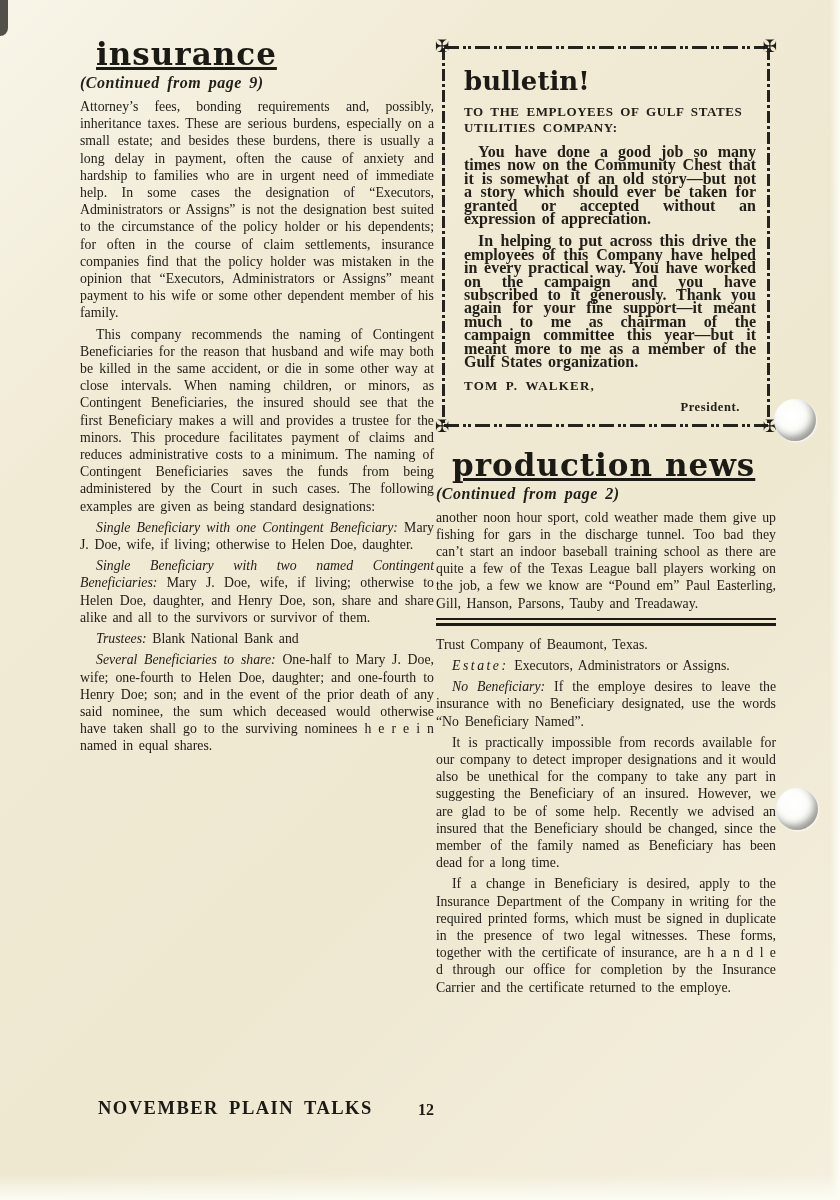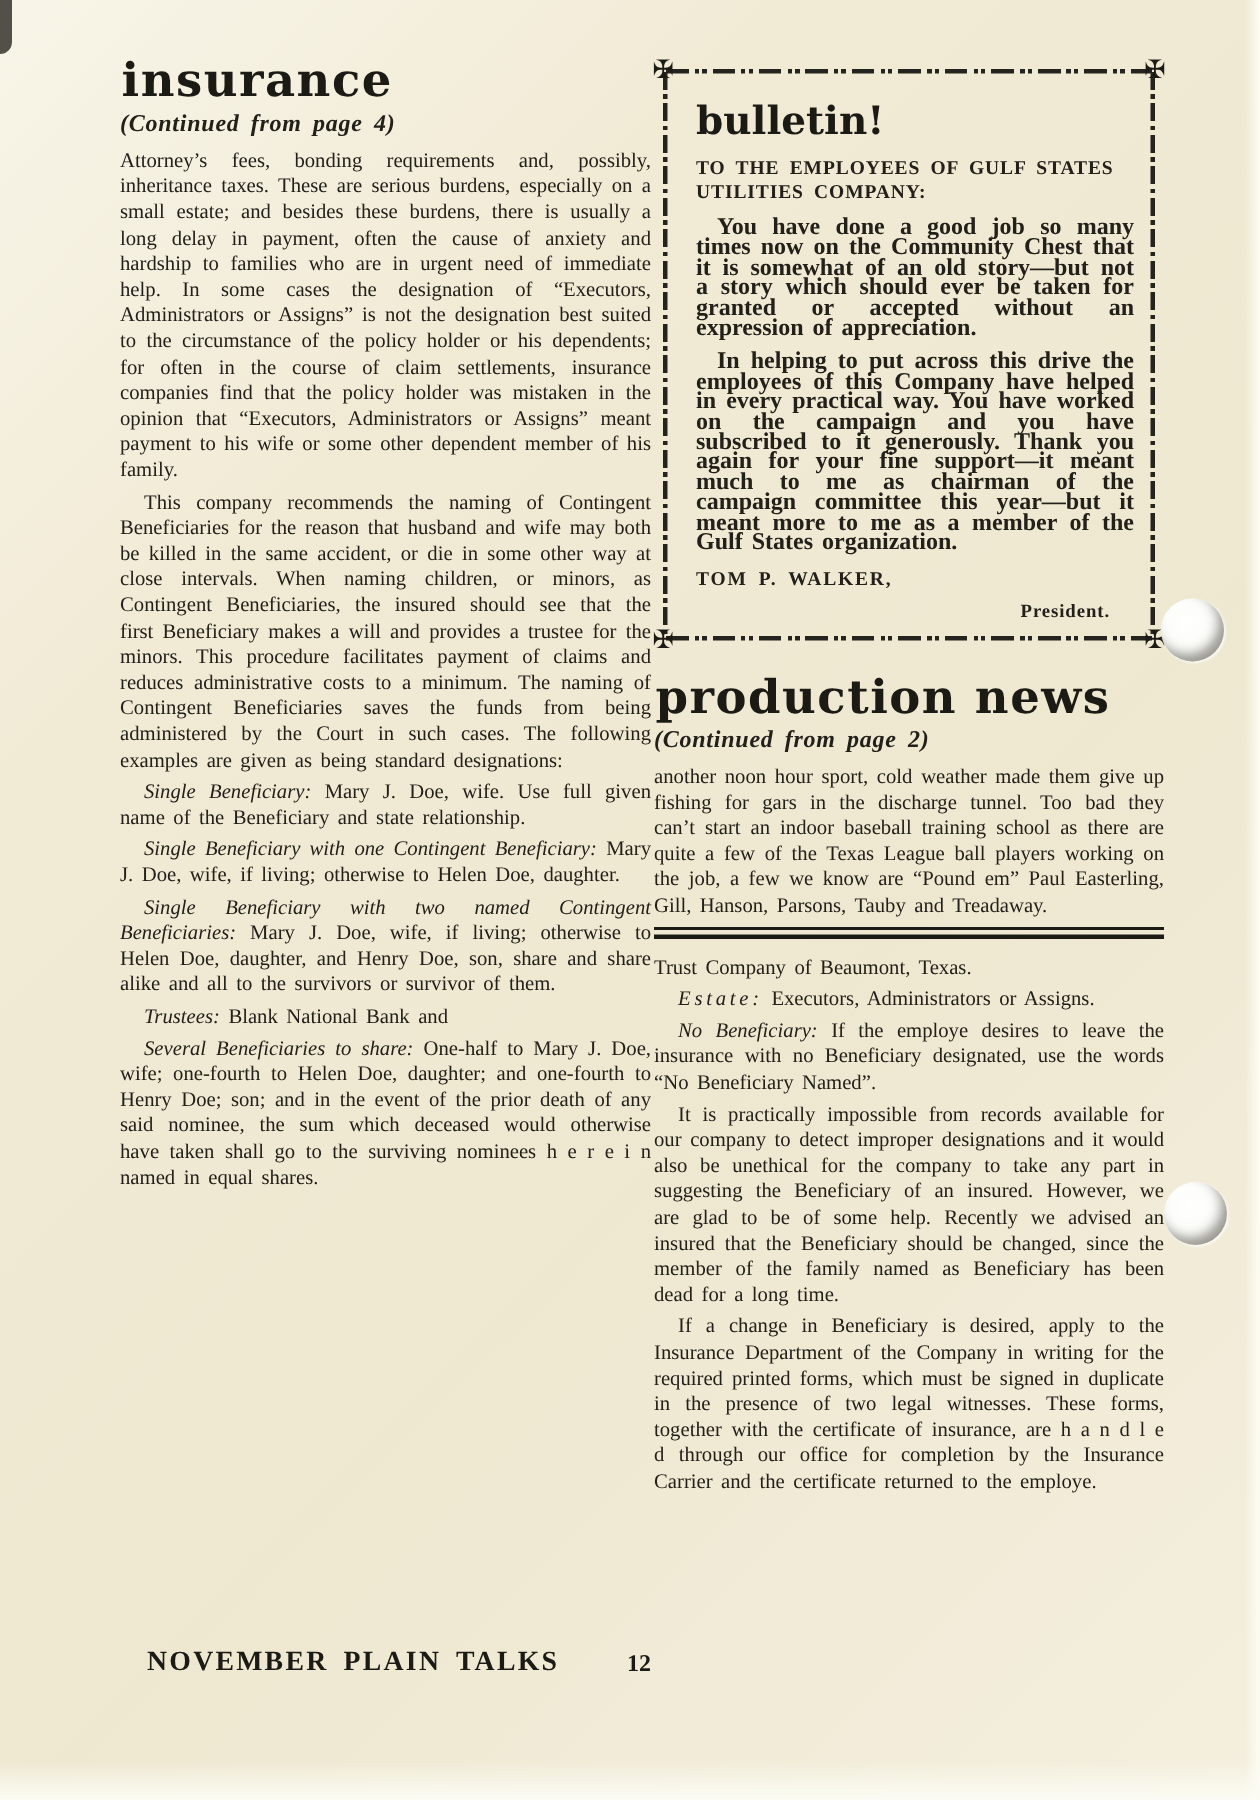--- a/index.html
+++ b/index.html
@@ -18,22 +18,23 @@
 
   .col{position:absolute;top:36px;}
   .col-left{left:80px;width:354px;}
   .col-right{left:436px;top:40px;width:340px;}
 
   h1.section{
     font-family:"DejaVu Serif", serif;
     font-weight:bold;
     font-size:31px;
     letter-spacing:1px;
-    margin:0 0 2px 1px;
+    margin:0 0 2px 16px;
     color:#1c1a15;
+    text-decoration:underline;
   }
   p.cont{
     font-size:16px;font-weight:bold;font-style:italic;
     margin:0 0 6px 0;letter-spacing:.5px;word-spacing:3px;
   }
   p.body{
     font-size:13.8px;line-height:17.2px;
     text-align:justify;word-spacing:2.2px;
     margin:0 0 4px 0;
   }
@@ -108,26 +109,25 @@
 <body>
 
 <div class="page">
 
   <div class="artifact-corner"></div>
   <div class="edge-right"></div>
   <div class="edge-bottom"></div>
 
   <div class="col col-left">
     <h1 class="section">insurance</h1>
-    <p class="cont">(Continued from page 4)</p>
+    <p class="cont">(Continued from page 9)</p>
 
     <p class="body">Attorney’s fees, bonding requirements and, possibly, inheritance taxes. These are serious burdens, especially on a small estate; and besides these burdens, there is usually a long delay in payment, often the cause of anxiety and hardship to families who are in urgent need of immediate help. In some cases the designation of “Executors, Administrators or Assigns” is not the designation best suited to the circumstance of the policy holder or his dependents; for often in the course of claim settlements, insurance companies find that the policy holder was mistaken in the opinion that “Executors, Administrators or Assigns” meant payment to his wife or some other dependent member of his family.</p>
     <p class="body ind">This company recommends the naming of Contingent Beneficiaries for the reason that husband and wife may both be killed in the same accident, or die in some other way at close intervals. When naming children, or minors, as Contingent Beneficiaries, the insured should see that the first Beneficiary makes a will and provides a trustee for the minors. This procedure facilitates payment of claims and reduces administrative costs to a minimum. The naming of Contingent Beneficiaries saves the funds from being administered by the Court in such cases. The following examples are given as being standard designations:</p>
 
-    <p class="body ind"><i class="lead">Single Beneficiary:</i> <span>Mary J. Doe, wife. Use full given name of the Beneficiary and state relationship.</span></p>
     <p class="body ind"><i class="lead">Single Beneficiary with one Contingent Beneficiary:</i> <span>Mary J. Doe, wife, if living; otherwise to Helen Doe, daughter.</span></p>
     <p class="body ind"><i class="lead">Single Beneficiary with two named Contingent Beneficiaries:</i> <span>Mary J. Doe, wife, if living; otherwise to Helen Doe, daughter, and Henry Doe, son, share and share alike and all to the survivors or survivor of them.</span></p>
     <p class="body ind"><i class="lead">Trustees:</i> <span>Blank National Bank and</span></p>
     <p class="body ind"><i class="lead">Several Beneficiaries to share:</i> <span>One-half to Mary J. Doe, wife; one-fourth to Helen Doe, daughter; and one-fourth to Henry Doe; son; and in the event of the prior death of any said nominee, the sum which deceased would otherwise have taken shall go to the surviving nominees h e r e i n named in equal shares.</span></p>
   </div>
 
   <div class="col col-right">
 
     <div class="bulletin">
       <div class="bb bb-top"></div>

